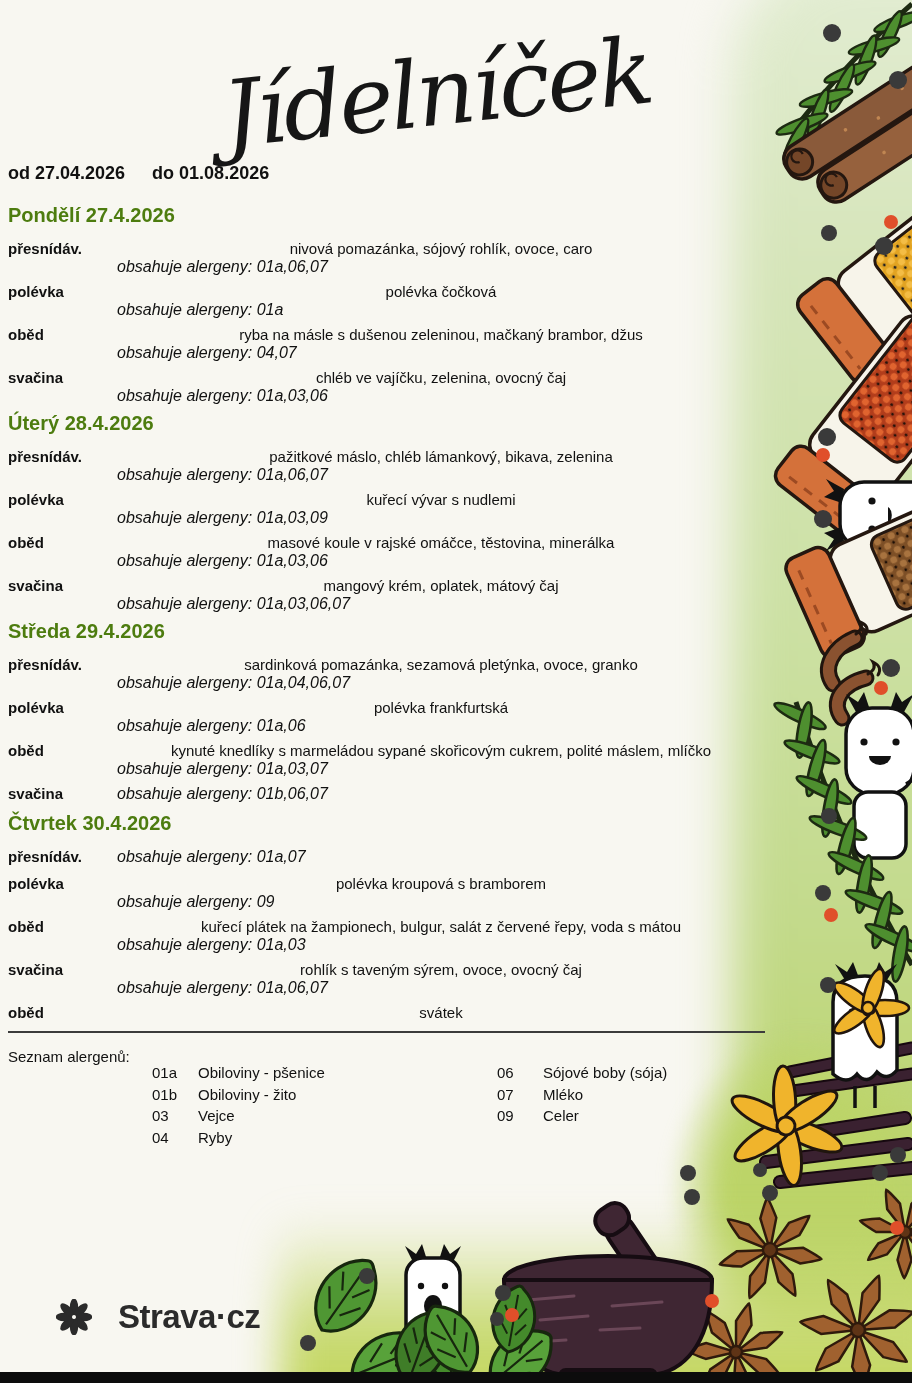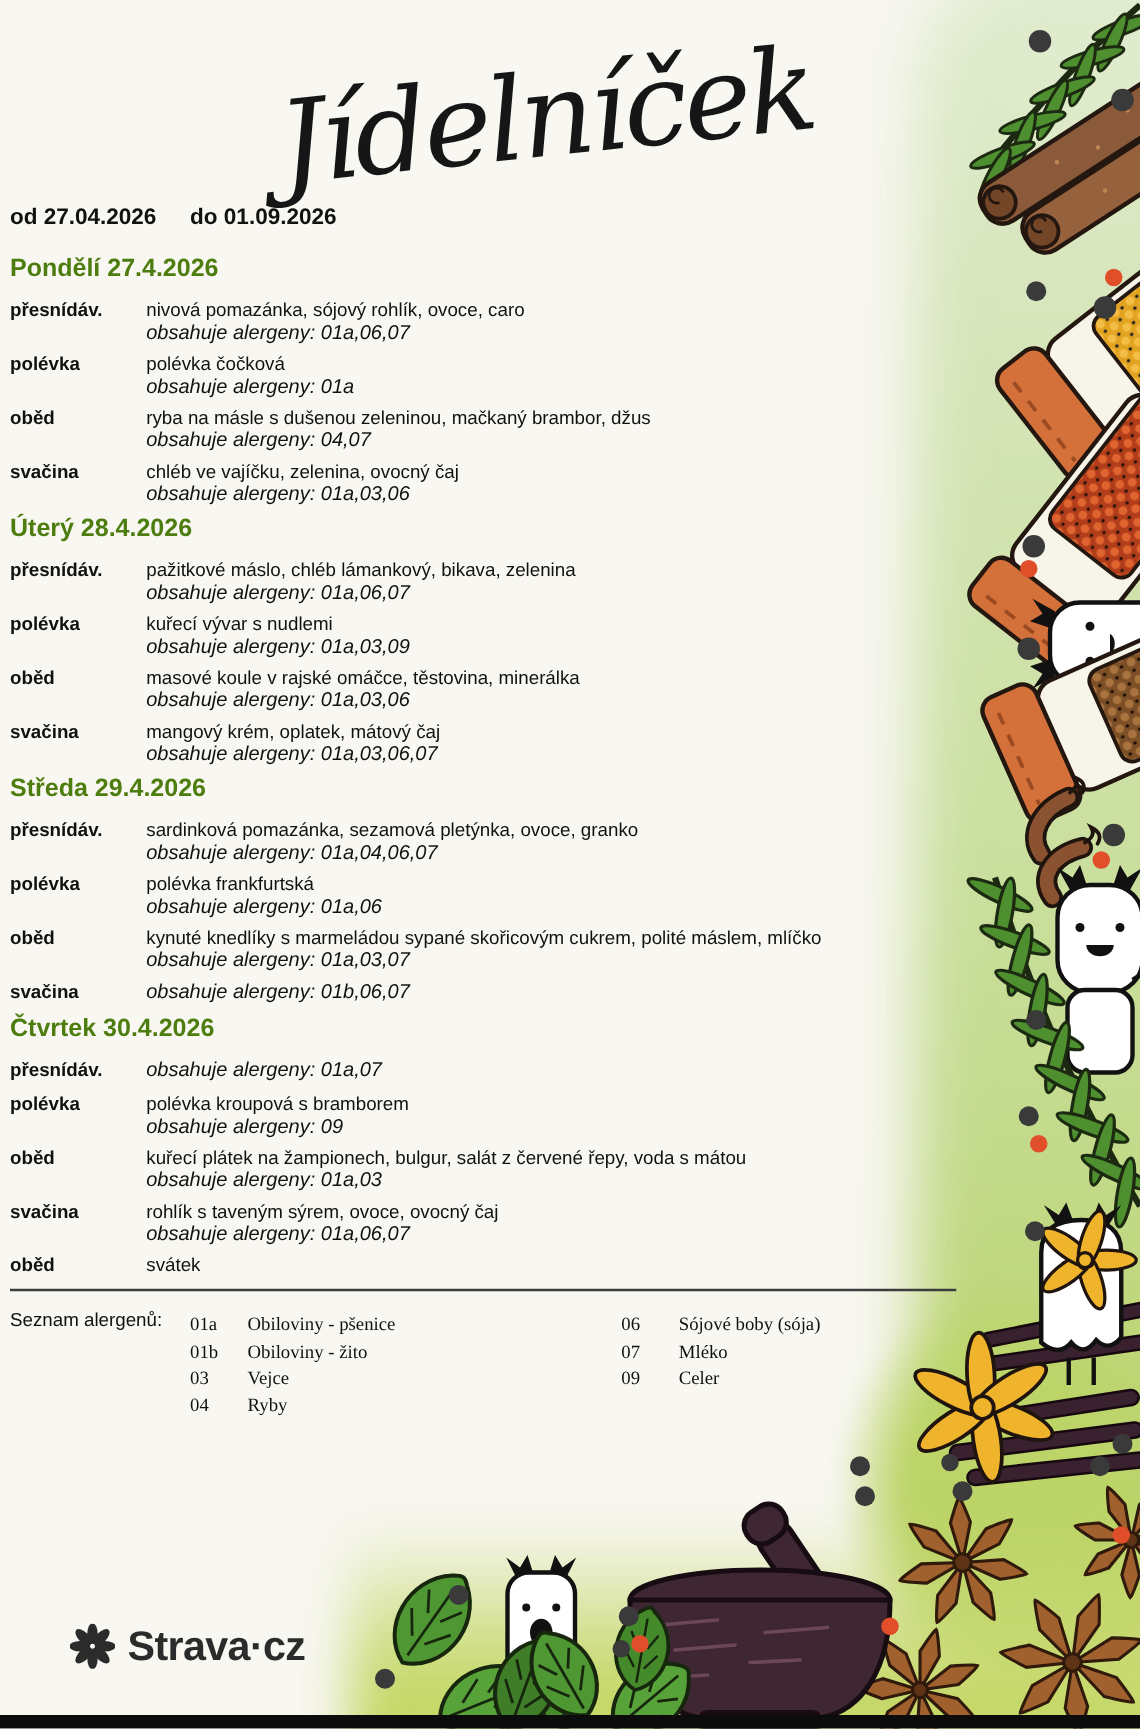--- a/index.html
+++ b/index.html
@@ -34,32 +34,32 @@
     font-size:92px; line-height:120px; color:#161616;
     transform:rotate(-6deg); letter-spacing:-3px; white-space:nowrap;
   }
   .daterange{position:absolute; left:8px; top:163px; font-weight:bold; font-size:18px; white-space:nowrap;}
   .daterange .dto{margin-left:27px;}
   .menu{position:absolute; left:8px; top:204px; width:757px;}
   .day{margin:0 0 7px 0;}
   .day-h{font-size:20px; line-height:23px; font-weight:bold; margin:0 0 13px 0; color:#4d7c0f;}
   .course{display:grid; grid-template-columns:109px 1fr; margin-bottom:9px;}
   .course-label{font-weight:bold; font-size:15px; line-height:18px;}
-  .course-main{font-size:15px; line-height:18px;}
+  .course-main{font-size:15px; line-height:18px;text-align:center;}
   .course-allerg{font-size:16px; line-height:15px; font-style:italic; margin-top:1px;}
   .rule{border:none; border-top:2px solid #3c3c3c; margin:8px 0 9px 0; width:757px;}
   .allerg{position:relative; height:100px; font-size:15px;margin-top:13px;}
   .alabel{position:absolute; left:0; top:0; line-height:21.5px;}
-  .acol{position:absolute; top:4px;font-family:Liberation Serif, serif;}
+  .acol{position:absolute; top:16px;}
   .acol-1{left:144px;}
   .acol-2{left:489px;}
   .arow{line-height:21.5px; white-space:nowrap;}
   .acode{display:inline-block; width:46px;}
   
-  .logo{position:absolute; left:56px; top:1298px; z-index:4; display:flex; align-items:center; gap:10px;}
+  .logo{position:absolute; left:56px; top:1298px; z-index:4; display:flex; align-items:center; gap:26px;}
   .logo-text{font-weight:bold; font-size:33px; letter-spacing:-0.5px; color:#2b2b2b;}
   .bottombar{position:absolute; left:0; right:0; bottom:0; height:11px; background:#0c0c0c; z-index:5;}
 </style>
 </head>
 <body>
 
 <div class="page">
 
   <div class="wash wash-right"></div>
   <div class="wash wash-spot"></div>
@@ -367,21 +367,21 @@
           <circle cx="512" cy="1315" r="7"></circle>
           <circle cx="712" cy="1301" r="7"></circle>
       </g>
     </g>
   </svg>
 
   <div class="content">
     <div class="title">Jídelníček</div>
 
     <div class="daterange">
-      <span>od 27.04.2026</span><span class="dto">do 01.09.2026</span>
+      <span>od 27.04.2026</span><span class="dto">do 01.08.2026</span>
     </div>
 
     <div class="menu">
 
       <section class="day">
         <h2 class="day-h">Pondělí 27.4.2026</h2>
         <div class="course">
           <div class="course-label">přesnídáv.</div>
           <div>
               <div class="course-main">nivová pomazánka, sójový rohlík, ovoce, caro</div>

